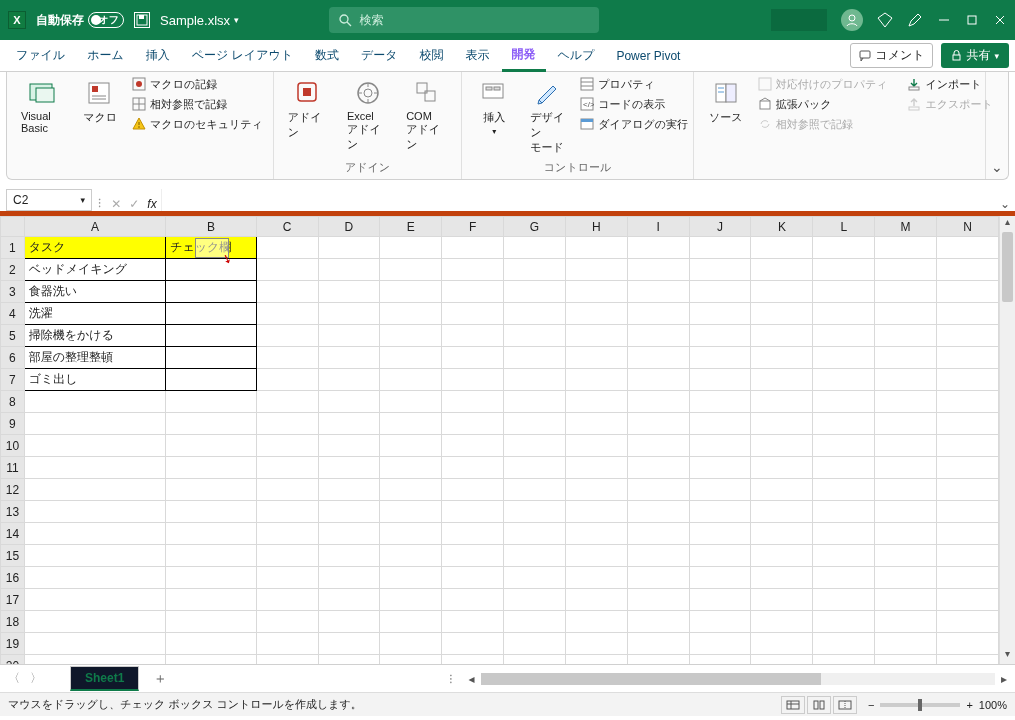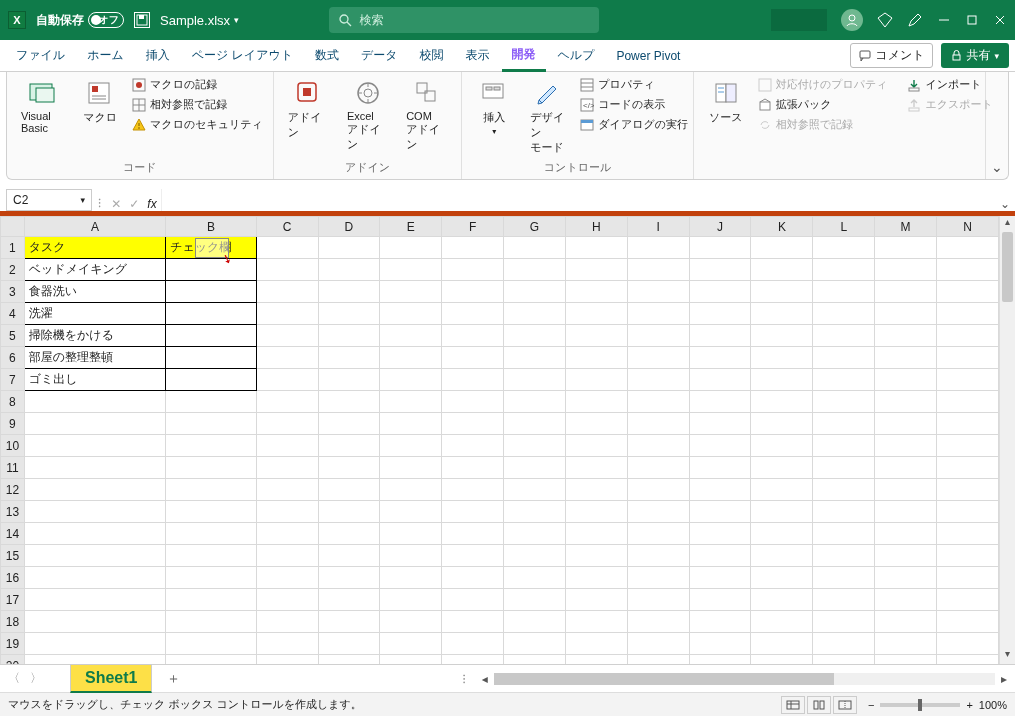--- a/index.html
+++ b/index.html
@@ -28,21 +28,21 @@
   .btn-outline { border:1px solid #bbb; padding:3px 8px; border-radius:3px; display:flex; align-items:center; gap:4px; font-size:12px;}
   .btn-share { background:#0f7b4a; color:#fff; padding:4px 10px; border-radius:3px; display:flex; align-items:center; gap:4px; font-size:12px;}
   
   .ribbon { display:flex; height:108px; background:#fafafa; border:1px solid #d0d0d0; border-top:none; margin:0 6px; border-radius:0 0 6px 6px;}
   .rgroup { border-right:1px solid #e0e0e0; padding:4px 8px 2px 8px; display:flex; flex-direction:column; justify-content:space-between;}
   .rgroup .items { display:flex; gap:6px; align-items:flex-start; flex:1;}
   .rgroup .glabel { text-align:center; font-size:11px; color:#666; padding:2px 0;}
   .big-btn { display:flex; flex-direction:column; align-items:center; justify-content:flex-start; padding:2px 6px; font-size:11px; gap:2px; min-width:48px;}
   .big-btn .ic { width:30px; height:30px; display:flex; align-items:center; justify-content:center;}
   .small-list { display:flex; flex-direction:column; gap:3px;}
-  .small-item { display:flex; align-items:flex-end; gap:4px; font-size:11px; padding:1px 2px; white-space:nowrap;}
+  .small-item { display:flex; align-items:flex-start; gap:4px; font-size:11px; padding:1px 2px; white-space:nowrap;}
   .small-item.disabled { color:#aaa;}
   .ribbon .exp { width:24px; display:flex; align-items:flex-end; justify-content:center; padding-bottom:4px; font-size:14px; color:#555;}
   
   .fbar { display:flex; align-items:flex-end; height:30px; border-bottom:5px solid #c2410c; margin-top:6px;}
   .namebox { width:86px; height:22px; border:1px solid #ccc; margin-left:6px; padding:0 6px; display:flex; align-items:center; justify-content:space-between; font-size:12px;}
   .fsep { padding:0 6px; color:#999;}
   .fbtn { padding:0 4px; color:#aaa;}
   .fx { font-style:italic; padding:0 4px;}
   .formula-input { flex:1; height:22px; border:none; border-left:1px solid #eee; padding:0 6px;}
   .fbar .drop { width:20px; text-align:center; color:#555;}
@@ -59,21 +59,21 @@
   .cell-border { border:1px solid #000 !important;}
   .cell-content { padding:0 4px; text-align:left;}
   .drag-indicator { position:absolute; left:195px; top:22px; width:34px; height:20px; border:1px solid #888; background:rgba(255,255,255,0.5); pointer-events:none;}
   .drag-arrow { position:absolute; left:222px; top:36px; color:#c00; font-size:12px; transform:rotate(20deg); pointer-events:none;}
   .vscroll { width:16px; background:#f0f0f0; border-left:1px solid #ddd; position:relative;}
   .vscroll .up, .vscroll .down { height:16px; text-align:center; font-size:10px; color:#555;}
   .vscroll .thumb { position:absolute; top:16px; left:2px; right:2px; height:70px; background:#c8c8c8; border-radius:2px;}
   
   .sheetbar { display:flex; align-items:center; height:28px; border-top:1px solid #d0d0d0;}
   .sheetbar .nav { padding:0 8px; color:#888; display:flex; gap:10px;}
-  .sheet-tab { padding:4px 14px; border:1px solid #ccc; border-bottom:none; background:#fde047; font-size:16px; margin-left:20px;}
+  .sheet-tab { padding:4px 14px; border:1px solid #ccc; border-bottom:none; background:#0f172a; font-size:12px; margin-left:20px;}
   .sheet-tab.active { border-bottom:2px solid #0f7b4a; color:#0f7b4a; font-weight:bold;}
   .add-sheet { padding:0 14px; color:#666; font-size:14px;}
   .sheetbar .opts { color:#888; padding:0 8px;}
   .hscroll { flex:1; display:flex; align-items:center; padding:0 4px;}
   .hscroll .lbtn,.hscroll .rbtn { width:14px; text-align:center; color:#555;}
   .hscroll .track { flex:1; height:12px; background:#f0f0f0; position:relative; margin:0 2px;}
   .hscroll .thumb { position:absolute; left:0; top:0; height:12px; width:340px; background:#c8c8c8;}
   
   .status { display:flex; align-items:center; height:24px; background:#f3f3f3; border-top:1px solid #ddd; font-size:11px; padding:0 8px;}
   .status .msg { flex:0 0 auto;}
@@ -236,21 +236,20 @@
               <svg width="14" height="14">
                 <path d="M7 1l6 11H1z" fill="#f5c518" stroke="#c49000"></path>
                 <line x1="7" y1="5" x2="7" y2="8" stroke="#7a5c00"></line>
                 <circle cx="7" cy="10" r="0.8" fill="#7a5c00"></circle>
               </svg>
             </span>
             <span>マクロのセキュリティ</span>
           </div>
       </div>
     </div>
-    <div class="glabel">コード</div>
   </div>
 
   <div class="rgroup" style="min-width:150px;">
     <div class="items">
       <div class="big-btn">
         <div class="ic">
             <svg width="26" height="26">
               <rect x="3" y="3" width="18" height="18" rx="3" fill="none" stroke="#c0392b" stroke-width="1.5"></rect>
               <rect x="8" y="8" width="8" height="8" fill="#c0392b"></rect>
             </svg>

